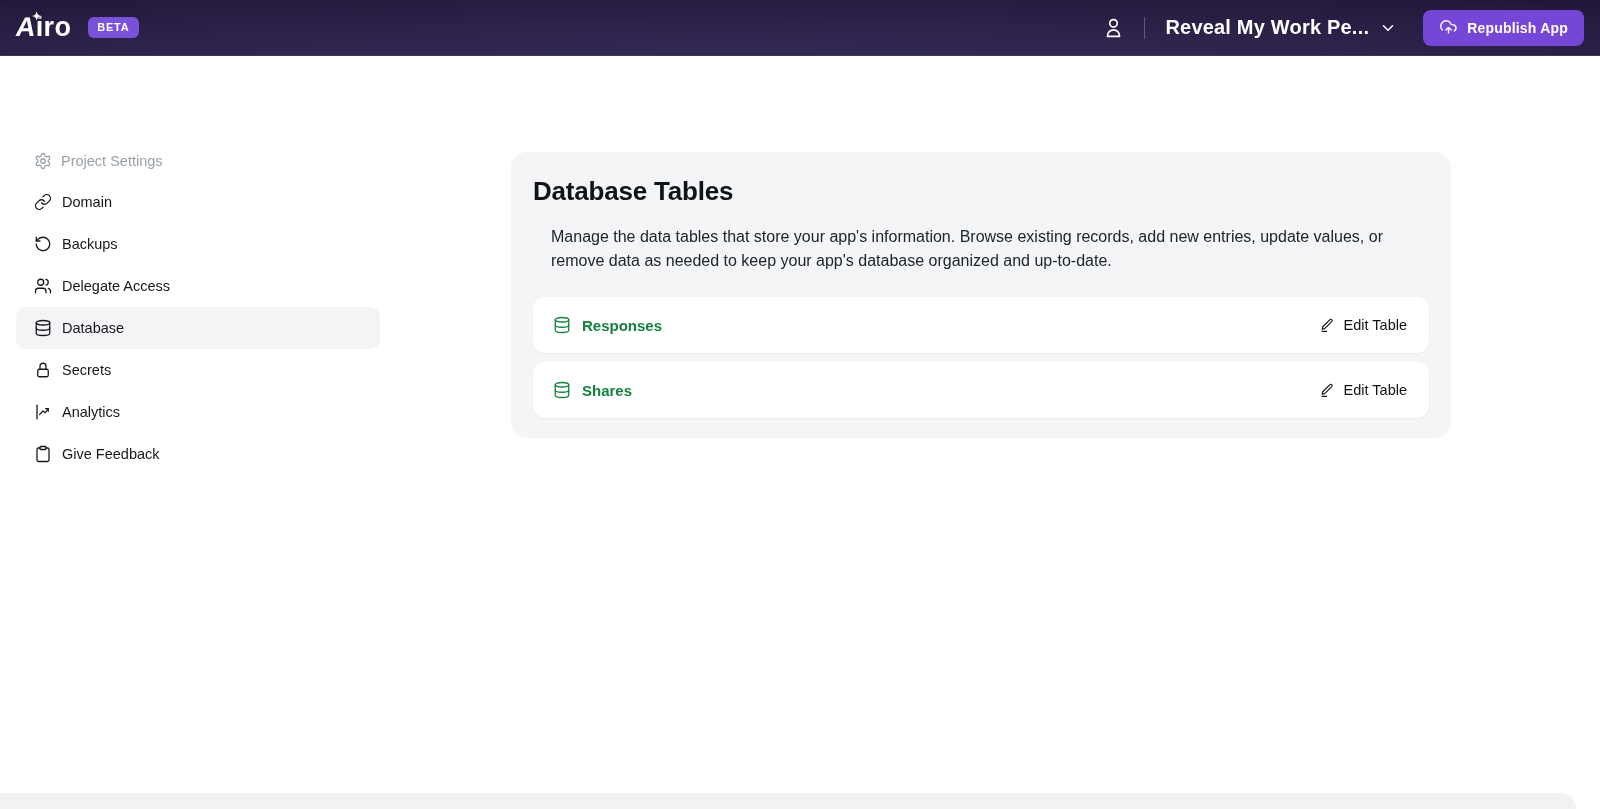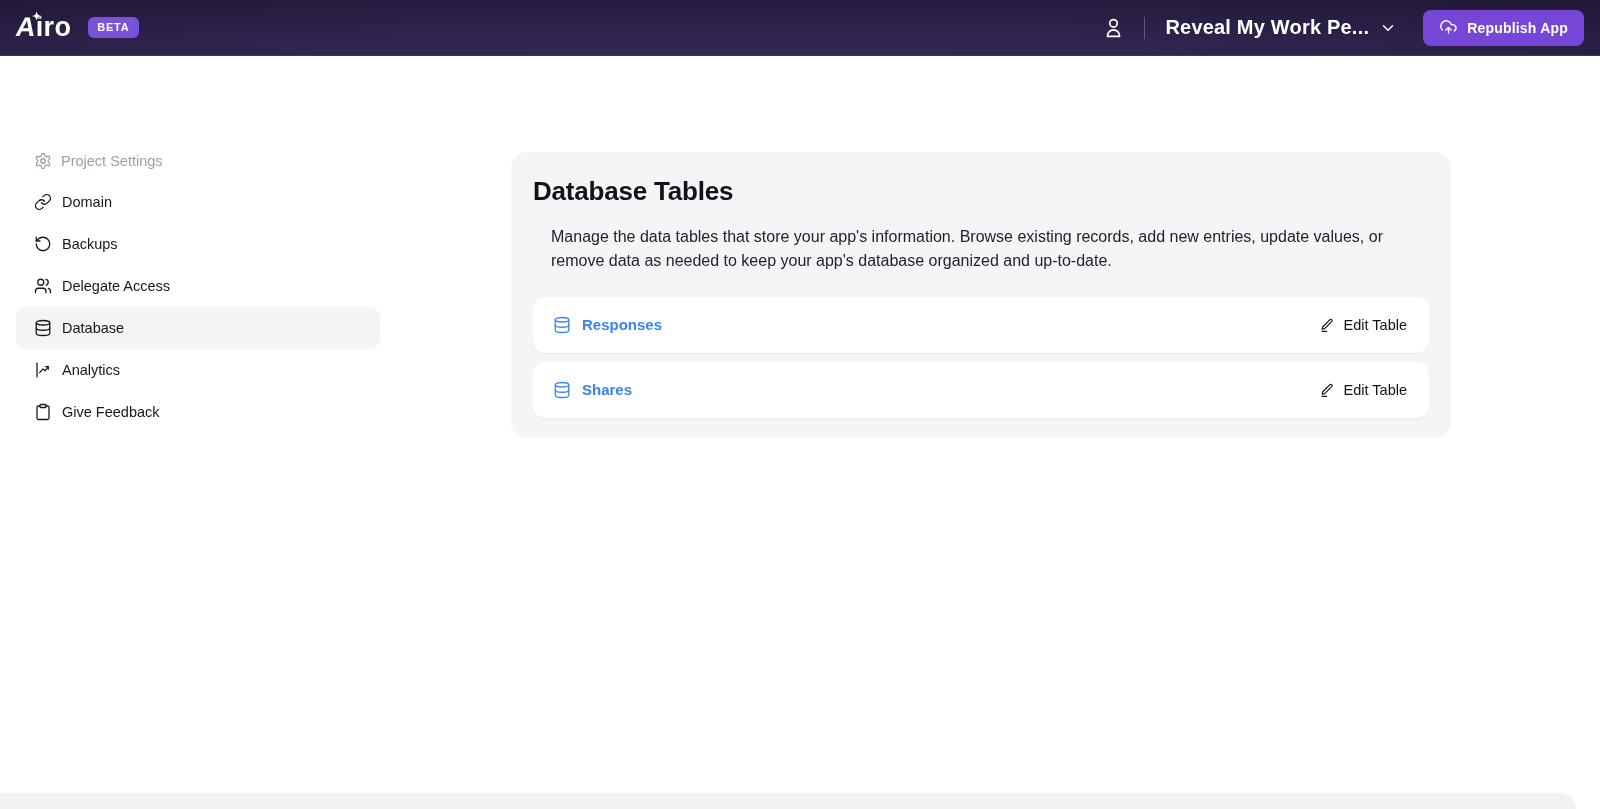--- a/index.html
+++ b/index.html
@@ -69,21 +69,21 @@
     background: #f4f5f7; border-radius: 16px; padding: 24px 22px 20px;
   }
   .panel-title { margin: 0 0 12px; font-size: 26px; font-weight: 700; color: #101318; letter-spacing: -0.2px; }
   .panel-desc { margin: 18px; font-size: 16px; line-height: 23.5px; color: #20242c; max-width: 900px; }
   .cards { margin-top: 25px; display: flex; flex-direction: column; gap: 9px; }
   .card {
     height: 56px; background: #fff; border-radius: 12px;
     display: flex; align-items: center; justify-content: space-between;
     padding: 0 20px; box-shadow: 0 1px 2px rgba(16,24,40,0.05);
   }
-  .card-left { display: flex; gap: 11px; font-size: 15px; font-weight: 600; color: #3b82f6; }
+  .card-left { display: flex; align-items: center; gap: 11px; font-size: 15px; font-weight: 600; color: #15803d; }
   .card-left .icon svg { width: 18px; height: 18px; }
   .edit-btn {
     display: flex; align-items: center; gap: 9px; background: none; border: none; cursor: pointer;
     font-family: inherit; font-size: 14.5px; font-weight: 500; color: #101318; padding: 6px 2px;
   }
   .edit-btn .icon svg { width: 16px; height: 16px; }
 
   
   .toolbar { position: absolute; left: 18px; top: 743px; display: flex; align-items: center; gap: 9px; }
   .pill {
@@ -194,20 +194,29 @@
       <span class="icon">
         <svg viewBox="0 0 24 24" fill="none" stroke="currentColor" stroke-width="1.7" stroke-linecap="round" stroke-linejoin="round">
           <ellipse cx="12" cy="5" rx="9" ry="3"></ellipse>
             <path d="M3 5v14a9 3 0 0 0 18 0V5"></path>
             <path d="M3 12a9 3 0 0 0 18 0"></path>
         </svg>
       </span>
       <span>Database</span>
     </div>
 
+    <div class="side-item">
+      <span class="icon">
+        <svg viewBox="0 0 24 24" fill="none" stroke="currentColor" stroke-width="1.7" stroke-linecap="round" stroke-linejoin="round">
+          <rect width="14" height="10" x="5" y="11" rx="2"></rect>
+            <path d="M8 11V7a4 4 0 0 1 8 0v4"></path>
+        </svg>
+      </span>
+      <span>Secrets</span>
+    </div>
 
     <div class="side-item">
       <span class="icon">
         <svg viewBox="0 0 24 24" fill="none" stroke="currentColor" stroke-width="1.7" stroke-linecap="round" stroke-linejoin="round">
           <path d="M4 3v18"></path>
             <path d="m7.5 15.5 4.5-5 3 2.5 4-5.5"></path>
             <path d="M15.5 7.5H19V11"></path>
         </svg>
       </span>
       <span>Analytics</span>

